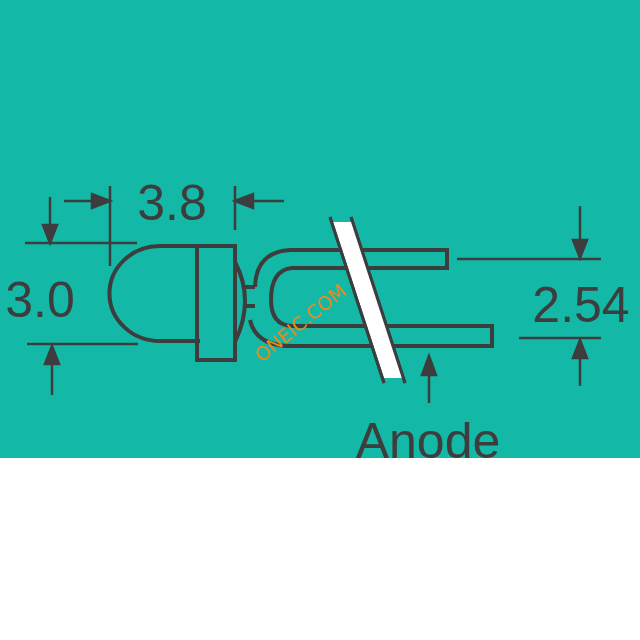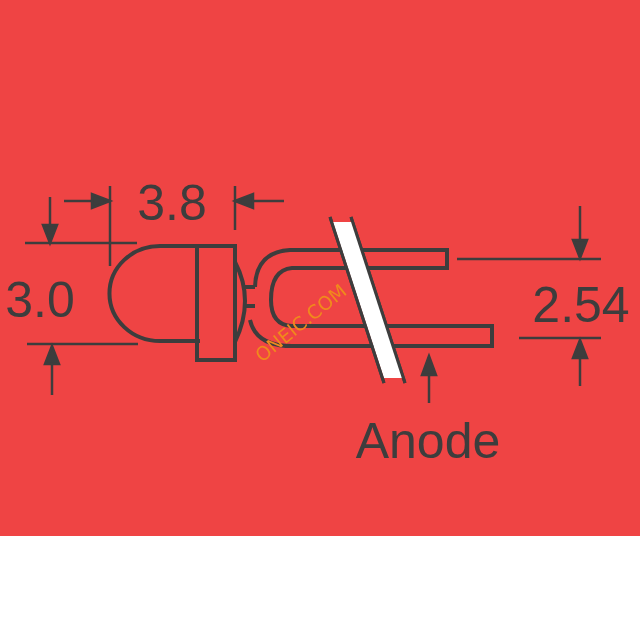--- a/index.html
+++ b/index.html
@@ -1,16 +1,16 @@
 <!DOCTYPE html>
 <html><head>
 <meta charset="utf-8">
 <style>
   html, body { margin: 0; padding: 0; background: #ffffff; }
-  #canvas { position: relative; width: 640px; height: 536px; background: #ef4444; overflow: hidden; }
+  #canvas { position: relative; width: 640px; height: 458px; background: #14b8a6; overflow: hidden; }
   svg { position: absolute; left: 0; top: 0; }
   .dimtext { font-family: "Liberation Sans", sans-serif; fill: #3d3d3d; }
   .wm { font-family: "DejaVu Sans", sans-serif; fill: #f08a1c; }
 </style>
 </head>
 <body>
 
 <div id="canvas">
 <svg width="640" height="640" viewBox="0 0 640 640">
   <g fill="none" stroke="#3d3d3d" stroke-width="4">

